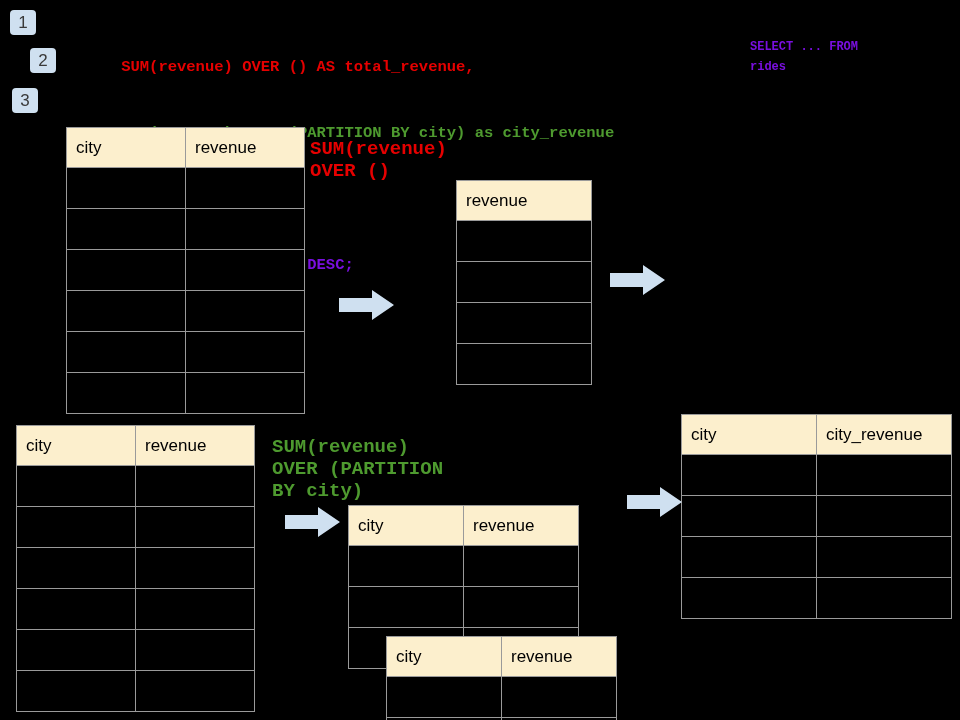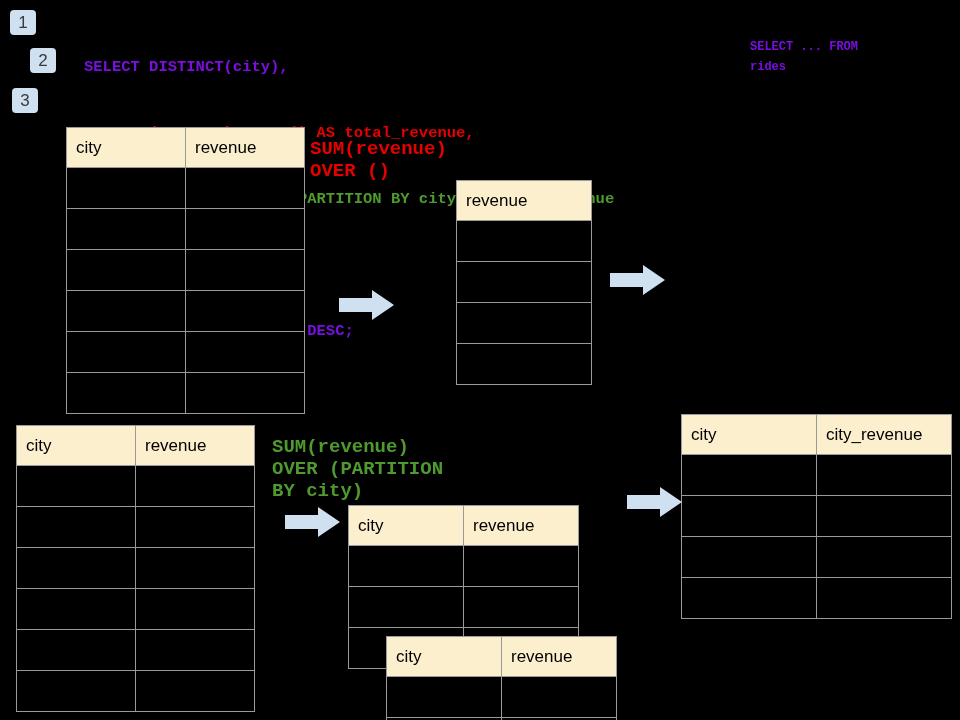--- a/index.html
+++ b/index.html
@@ -109,21 +109,20 @@
 </head>
 <body>
 
 <div id="canvas">
 
   <div class="badge" style="left:10px; top:10px;">1</div>
   <div class="badge" style="left:30px; top:48px;">2</div>
   <div class="badge" style="left:12px; top:88px;">3</div>
 
   <div class="code" style="left:84px; top:12px;">
-    <div class="code-line c-purple">SELECT DISTINCT(city),</div>
     <div class="code-line c-red">    SUM(revenue) OVER () AS total_revenue,</div>
     <div class="code-line c-green">    SUM(revenue) OVER (PARTITION BY city) as city_revenue</div>
     <div class="code-line c-purple">  FROM rides</div>
     <div class="code-line c-purple">  ORDER by city_revenue DESC;</div>
   </div>
 
   <div class="side-note" style="left:750px; top:37px;">SELECT ... FROM
 rides</div>
 
   <div class="annot red" style="left:310px; top:138px;">SUM(revenue)

